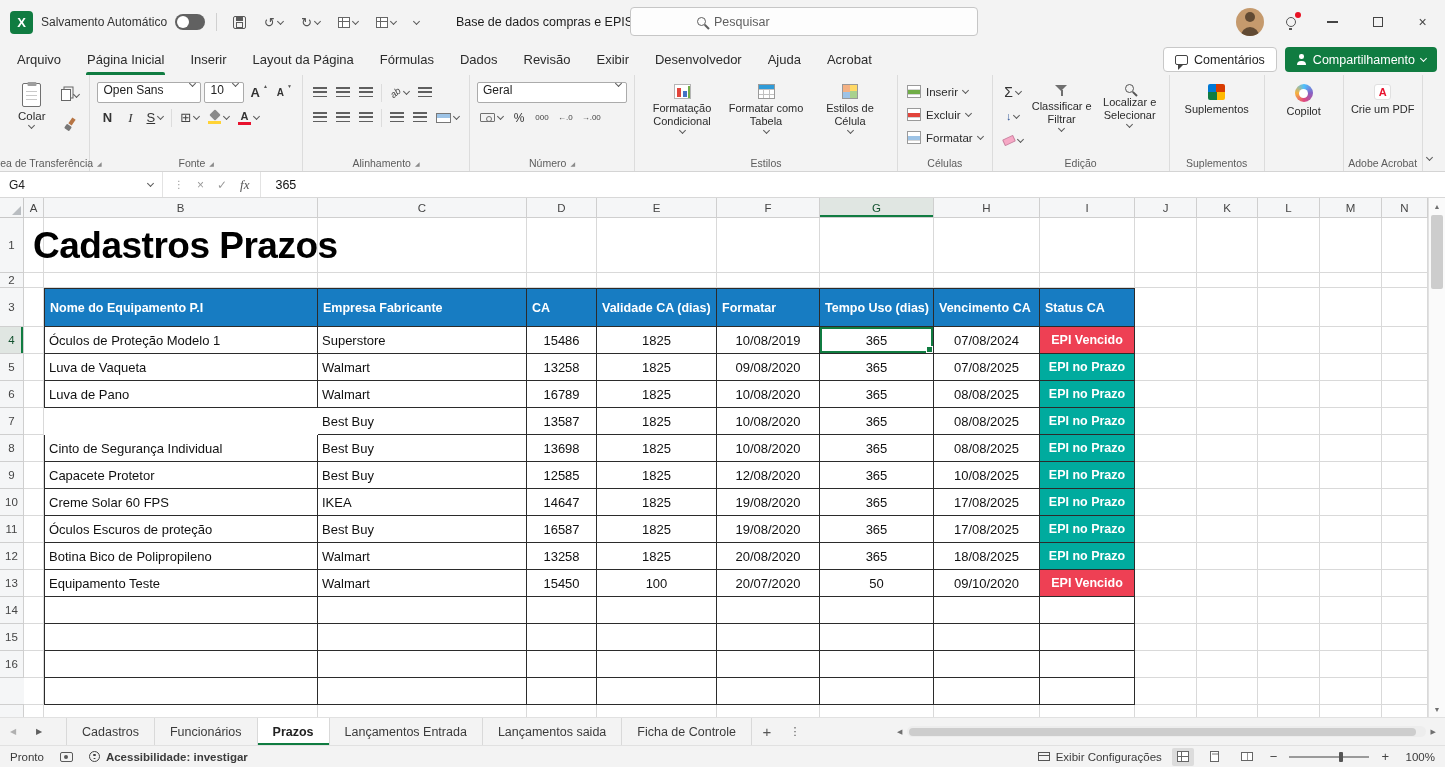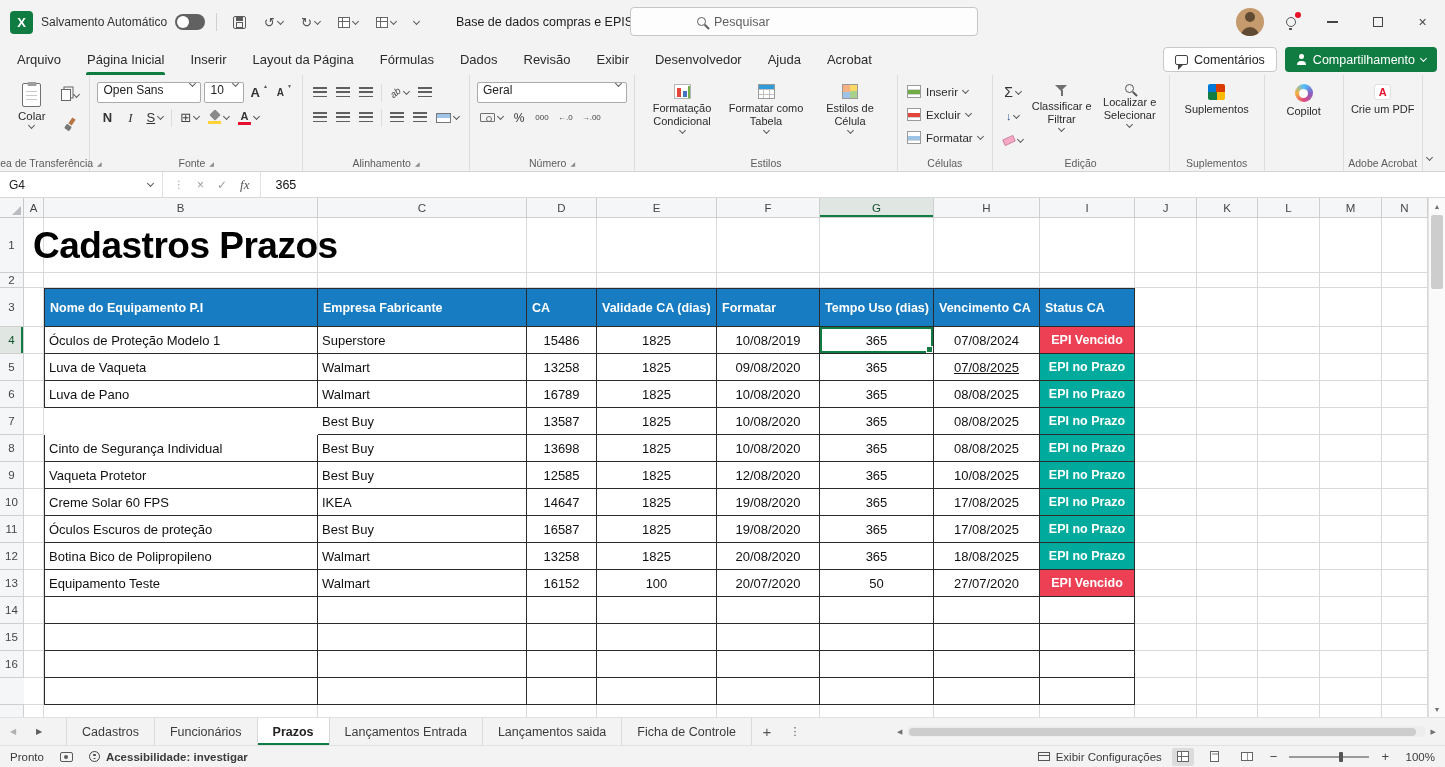--- a/index.html
+++ b/index.html
@@ -656,21 +656,21 @@
         <div class="cell" style="grid-area: 5 / 13;"></div>
         <div class="cell" style="grid-area: 5 / 14;"></div>
         <div class="cell" style="grid-area: 5 / 15;"></div>
         <div class="cell" style="grid-area: 6 / 2;"></div>
         <div class="cell tbl tbl-l" style="grid-area: 6 / 3;">Luva de Vaqueta</div>
         <div class="cell tbl" style="grid-area: 6 / 4;">Walmart</div>
         <div class="cell tbl ctr" style="grid-area: 6 / 5;">13258</div>
         <div class="cell tbl ctr" style="grid-area: 6 / 6;">1825</div>
         <div class="cell tbl ctr" style="grid-area: 6 / 7;">09/08/2020</div>
         <div class="cell tbl ctr" style="grid-area: 6 / 8;">365</div>
-        <div class="cell tbl ctr" style="grid-area: 6 / 9; text-decoration: underline;">07/08/2025</div>
+        <div class="cell tbl ctr" style="grid-area: 6 / 9;">07/08/2025</div>
         <div class="cell tbl ctr st-teal" style="grid-area: 6 / 10;">EPI no Prazo</div>
         <div class="cell" style="grid-area: 6 / 11;"></div>
         <div class="cell" style="grid-area: 6 / 12;"></div>
         <div class="cell" style="grid-area: 6 / 13;"></div>
         <div class="cell" style="grid-area: 6 / 14;"></div>
         <div class="cell" style="grid-area: 6 / 15;"></div>
         <div class="cell" style="grid-area: 7 / 2;"></div>
         <div class="cell tbl tbl-l" style="grid-area: 7 / 3;">Luva de Pano</div>
         <div class="cell tbl" style="grid-area: 7 / 4;">Walmart</div>
         <div class="cell tbl ctr" style="grid-area: 7 / 5;">16789</div>
@@ -705,21 +705,21 @@
         <div class="cell tbl ctr" style="grid-area: 9 / 7;">10/08/2020</div>
         <div class="cell tbl ctr" style="grid-area: 9 / 8;">365</div>
         <div class="cell tbl ctr" style="grid-area: 9 / 9;">08/08/2025</div>
         <div class="cell tbl ctr st-teal" style="grid-area: 9 / 10;">EPI no Prazo</div>
         <div class="cell" style="grid-area: 9 / 11;"></div>
         <div class="cell" style="grid-area: 9 / 12;"></div>
         <div class="cell" style="grid-area: 9 / 13;"></div>
         <div class="cell" style="grid-area: 9 / 14;"></div>
         <div class="cell" style="grid-area: 9 / 15;"></div>
         <div class="cell" style="grid-area: 10 / 2;"></div>
-        <div class="cell tbl tbl-l" style="grid-area: 10 / 3;">Vaqueta Protetor</div>
+        <div class="cell tbl tbl-l" style="grid-area: 10 / 3;">Capacete Protetor</div>
         <div class="cell tbl" style="grid-area: 10 / 4;">Best Buy</div>
         <div class="cell tbl ctr" style="grid-area: 10 / 5;">12585</div>
         <div class="cell tbl ctr" style="grid-area: 10 / 6;">1825</div>
         <div class="cell tbl ctr" style="grid-area: 10 / 7;">12/08/2020</div>
         <div class="cell tbl ctr" style="grid-area: 10 / 8;">365</div>
         <div class="cell tbl ctr" style="grid-area: 10 / 9;">10/08/2025</div>
         <div class="cell tbl ctr st-teal" style="grid-area: 10 / 10;">EPI no Prazo</div>
         <div class="cell" style="grid-area: 10 / 11;"></div>
         <div class="cell" style="grid-area: 10 / 12;"></div>
         <div class="cell" style="grid-area: 10 / 13;"></div>
@@ -763,25 +763,25 @@
         <div class="cell tbl ctr" style="grid-area: 13 / 9;">18/08/2025</div>
         <div class="cell tbl ctr st-teal" style="grid-area: 13 / 10;">EPI no Prazo</div>
         <div class="cell" style="grid-area: 13 / 11;"></div>
         <div class="cell" style="grid-area: 13 / 12;"></div>
         <div class="cell" style="grid-area: 13 / 13;"></div>
         <div class="cell" style="grid-area: 13 / 14;"></div>
         <div class="cell" style="grid-area: 13 / 15;"></div>
         <div class="cell" style="grid-area: 14 / 2;"></div>
         <div class="cell tbl tbl-l" style="grid-area: 14 / 3;">Equipamento Teste</div>
         <div class="cell tbl" style="grid-area: 14 / 4;">Walmart</div>
-        <div class="cell tbl ctr" style="grid-area: 14 / 5;">16152</div>
+        <div class="cell tbl ctr" style="grid-area: 14 / 5;">15450</div>
         <div class="cell tbl ctr" style="grid-area: 14 / 6;">100</div>
         <div class="cell tbl ctr" style="grid-area: 14 / 7;">20/07/2020</div>
         <div class="cell tbl ctr" style="grid-area: 14 / 8;">50</div>
-        <div class="cell tbl ctr" style="grid-area: 14 / 9;">27/07/2020</div>
+        <div class="cell tbl ctr" style="grid-area: 14 / 9;">09/10/2020</div>
         <div class="cell tbl ctr st-red" style="grid-area: 14 / 10;">EPI Vencido</div>
         <div class="cell" style="grid-area: 14 / 11;"></div>
         <div class="cell" style="grid-area: 14 / 12;"></div>
         <div class="cell" style="grid-area: 14 / 13;"></div>
         <div class="cell" style="grid-area: 14 / 14;"></div>
         <div class="cell" style="grid-area: 14 / 15;"></div>
         <div class="cell" style="grid-area: 15 / 2;"></div>
         <div class="cell tbl tbl-l" style="grid-area: 15 / 3;"></div>
         <div class="cell tbl" style="grid-area: 15 / 4;"></div>
         <div class="cell tbl" style="grid-area: 15 / 5;"></div>

